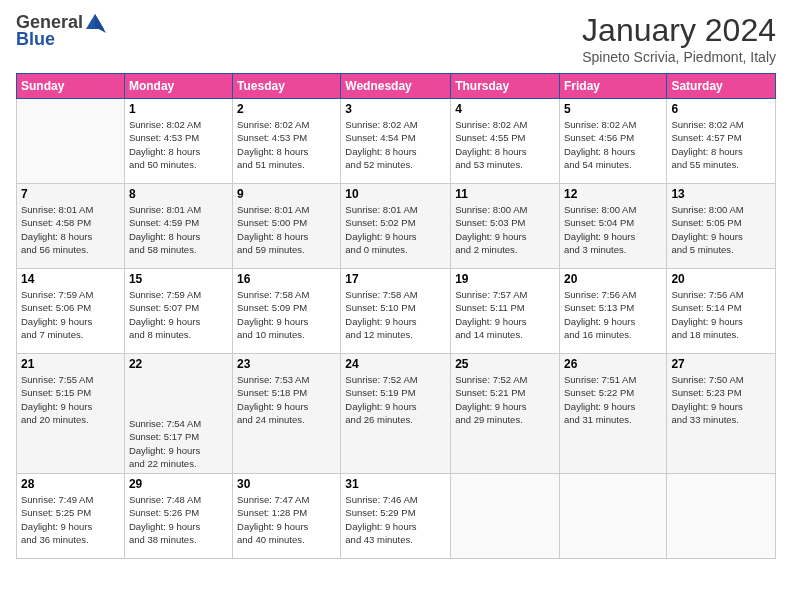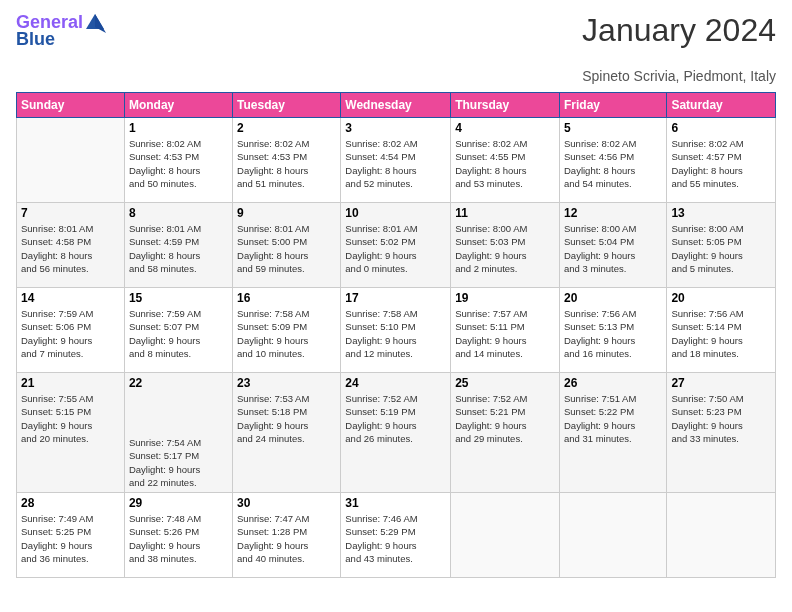--- a/index.html
+++ b/index.html
@@ -30,21 +30,20 @@
       text-align: right;
     }
     .month-title {
       font-size: 32px;
       font-weight: normal;
       color: #333;
     }
     .subtitle {
       font-size: 14px;
       color: #555;
-      margin-top: 19px;
     }
     .calendar-table {
       width: 100%;
       border-collapse: collapse;
       font-size: 10.5px;
     }
     .calendar-table thead tr th {
       background-color: #ec4899;
       color: #fff;
       padding: 5px 4px;
@@ -82,21 +81,21 @@
       background-color: #f9f9f9 !important;
     }
   </style>
 </head>
 <body>
 
 <div class="page">
   <div class="header">
     <div class="logo">
       <div style="display:flex; align-items:center;">
-        <span style="font-size:18px; font-weight:bold; color:#8b5cf6;">General</span>
+        <span style="font-size:18px; font-weight:bold; color:#404040;">General</span>
         <svg width="22" height="22" viewBox="0 0 22 22" style="margin-left:1px; margin-top:-2px;">
           <polygon points="11,3 20,18 2,18" fill="#2255a4"></polygon>
           <polygon points="11,3 22,22 11,16" fill="#1a4a9a"></polygon>
         </svg>
       </div>
       <span style="font-size:18px; font-weight:bold; color:#2255a4; margin-top:-4px;">Blue</span>
     </div>
     <div class="title-area">
       <div class="month-title">January 2024</div>
       <div class="subtitle">Spineto Scrivia, Piedmont, Italy</div>

